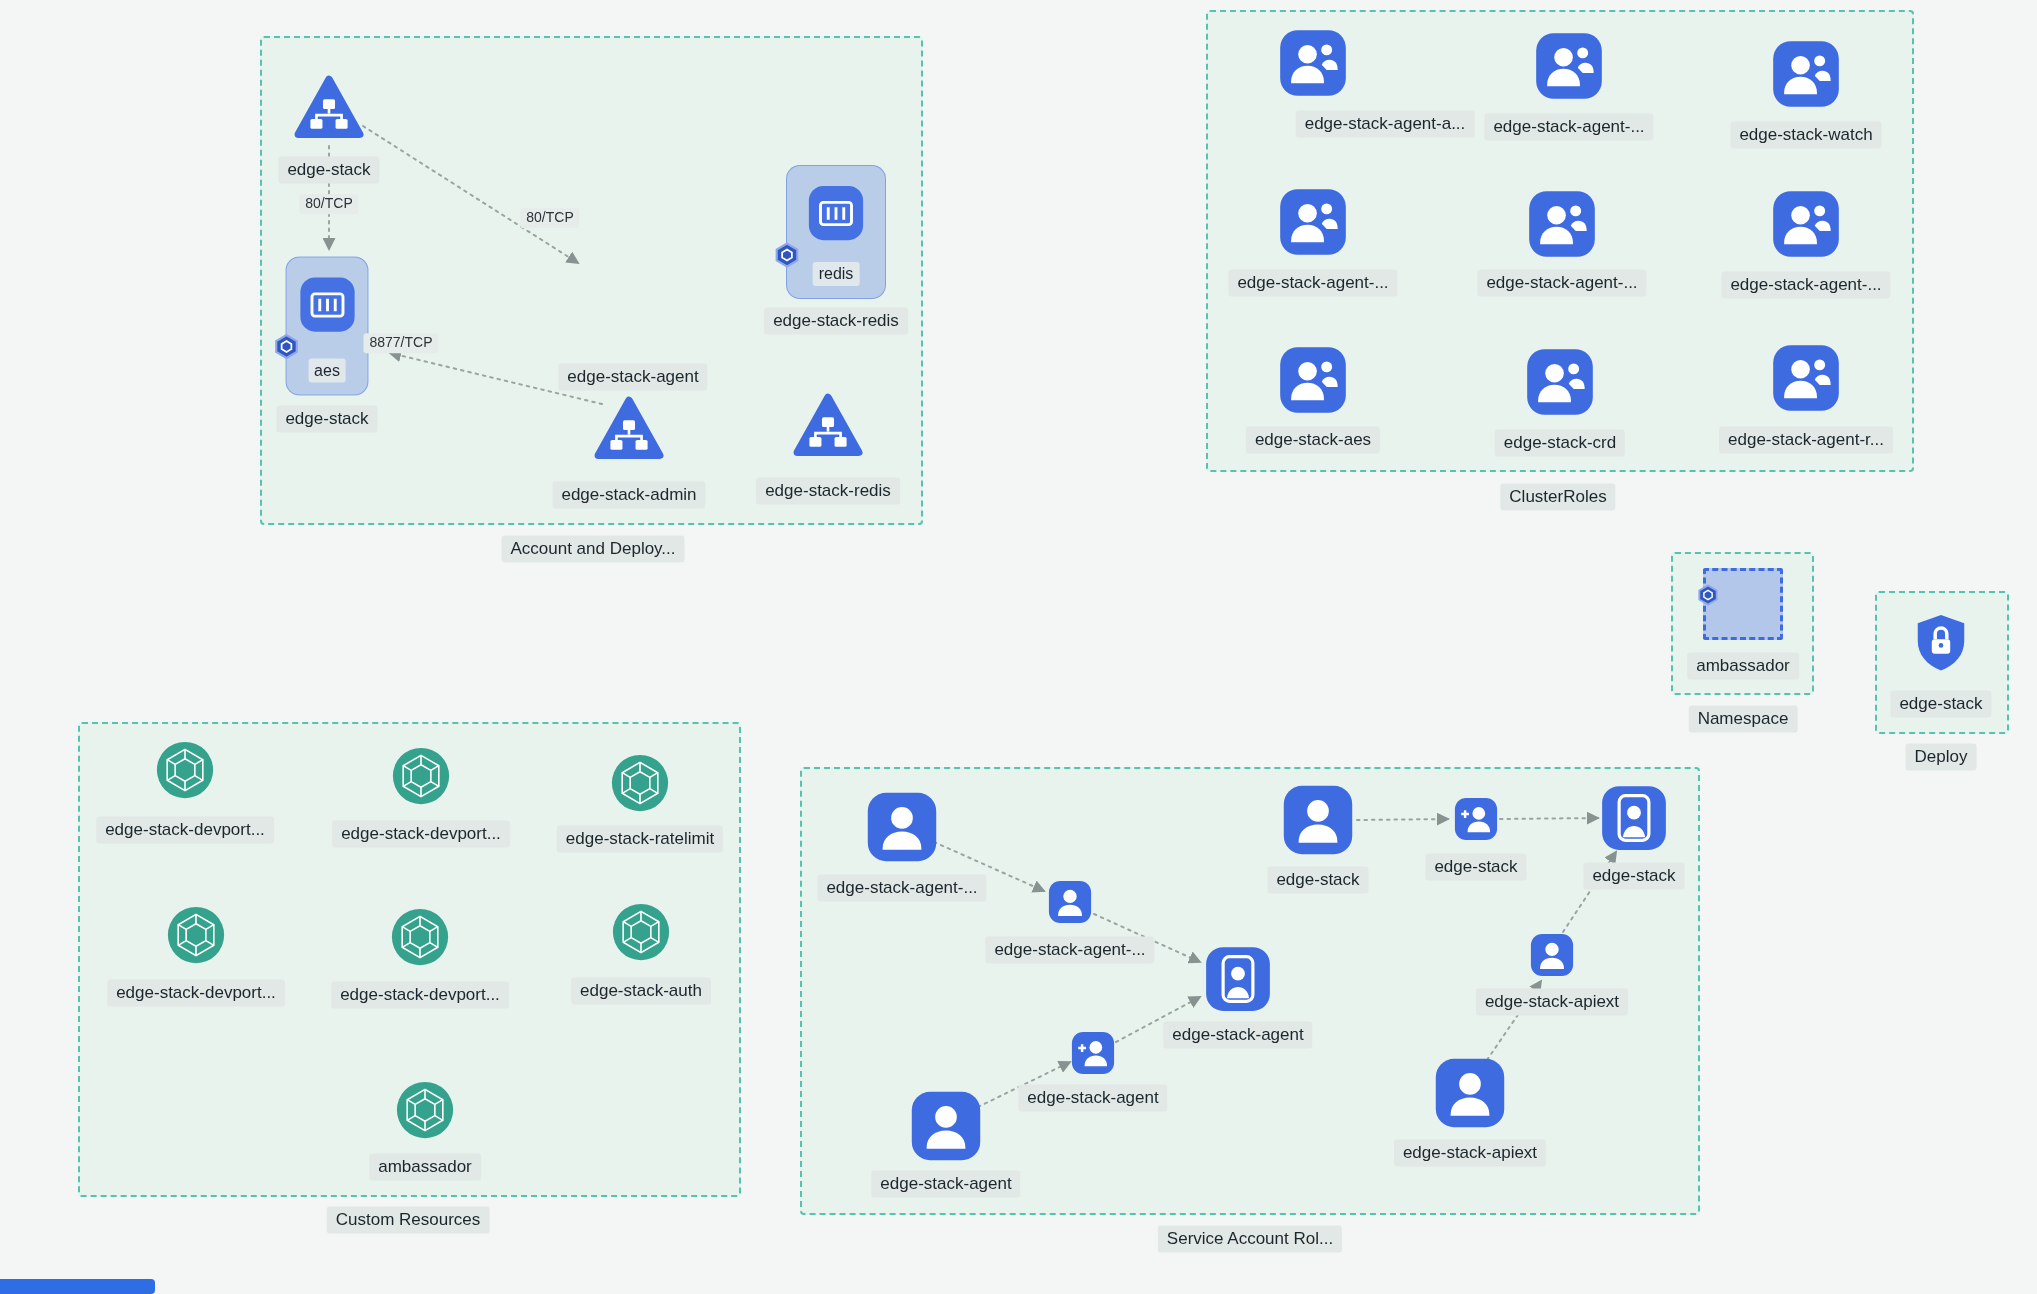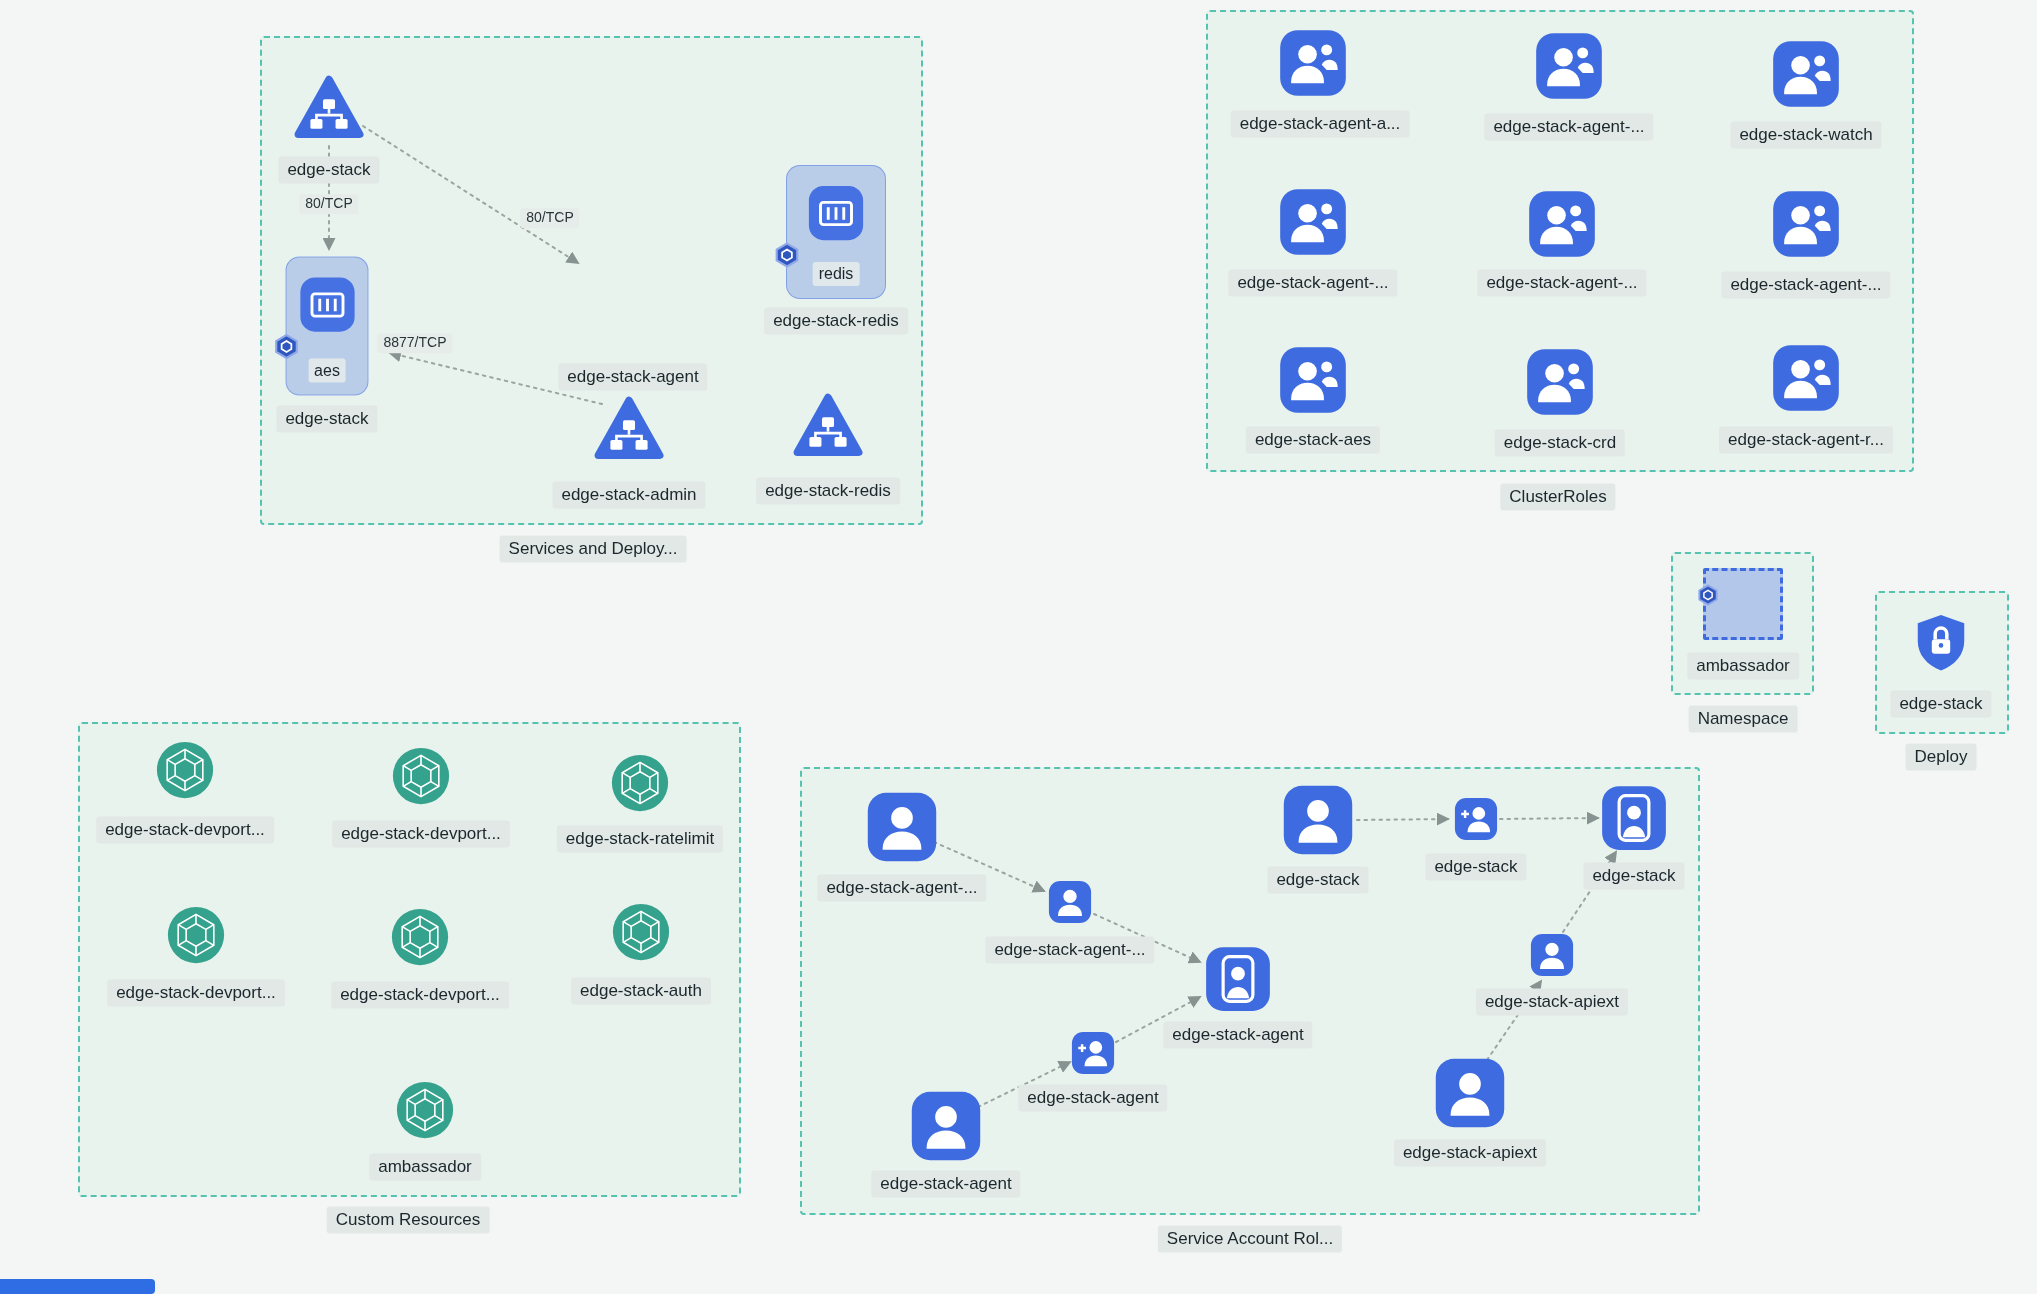--- a/index.html
+++ b/index.html
@@ -158,21 +158,21 @@
       <path d="M1563 932 L1616 852"></path>
     </g>
   </svg>
 
   <svg class="abs icon-svg" style="left:329px;top:108px" width="78" height="70">
       <use href="#icon-service"></use>
     </svg>
   <div class="chip" style="left:329px;top:170px">edge-stack</div>
   <div class="chip port" style="left:329px;top:204px">80/TCP</div>
   <div class="chip port" style="left:550px;top:218px">80/TCP</div>
-  <div class="chip port" style="left:415px;top:343px">8877/TCP</div>
+  <div class="chip port" style="left:401px;top:343px">8877/TCP</div>
 
   <div class="deploy-box" style="left:327px;top:326px;width:83px;height:139px">
     <svg class="deploy-icon" width="62" height="62">
         <use href="#icon-container"></use>
       </svg>
     <div class="chip inner">aes</div>
     <svg class="hex-badge" width="26" height="26">
         <use href="#icon-hex-badge"></use>
       </svg>
   </div>
@@ -194,26 +194,26 @@
   <svg class="abs icon-svg" style="left:629px;top:429px" width="78" height="70">
       <use href="#icon-service"></use>
     </svg>
   <div class="chip" style="left:629px;top:495px">edge-stack-admin</div>
 
   <svg class="abs icon-svg" style="left:828px;top:426px" width="78" height="70">
       <use href="#icon-service"></use>
     </svg>
   <div class="chip" style="left:828px;top:491px">edge-stack-redis</div>
 
-  <div class="chip" style="left:593px;top:549px">Services and Deploy...</div>
+  <div class="chip" style="left:593px;top:549px">Account and Deploy...</div>
 
   <svg class="abs icon-svg" style="left:1313px;top:63px" width="70" height="70">
       <use href="#icon-role"></use>
     </svg>
-  <div class="chip" style="left:1320px;top:124px">edge-stack-agent-a...</div>
+  <div class="chip" style="left:1385px;top:124px">edge-stack-agent-a...</div>
   <svg class="abs icon-svg" style="left:1569px;top:66px" width="70" height="70">
       <use href="#icon-role"></use>
     </svg>
   <div class="chip" style="left:1569px;top:127px">edge-stack-agent-...</div>
   <svg class="abs icon-svg" style="left:1806px;top:74px" width="70" height="70">
       <use href="#icon-role"></use>
     </svg>
   <div class="chip" style="left:1806px;top:135px">edge-stack-watch</div>
 
   <svg class="abs icon-svg" style="left:1313px;top:222px" width="70" height="70">

